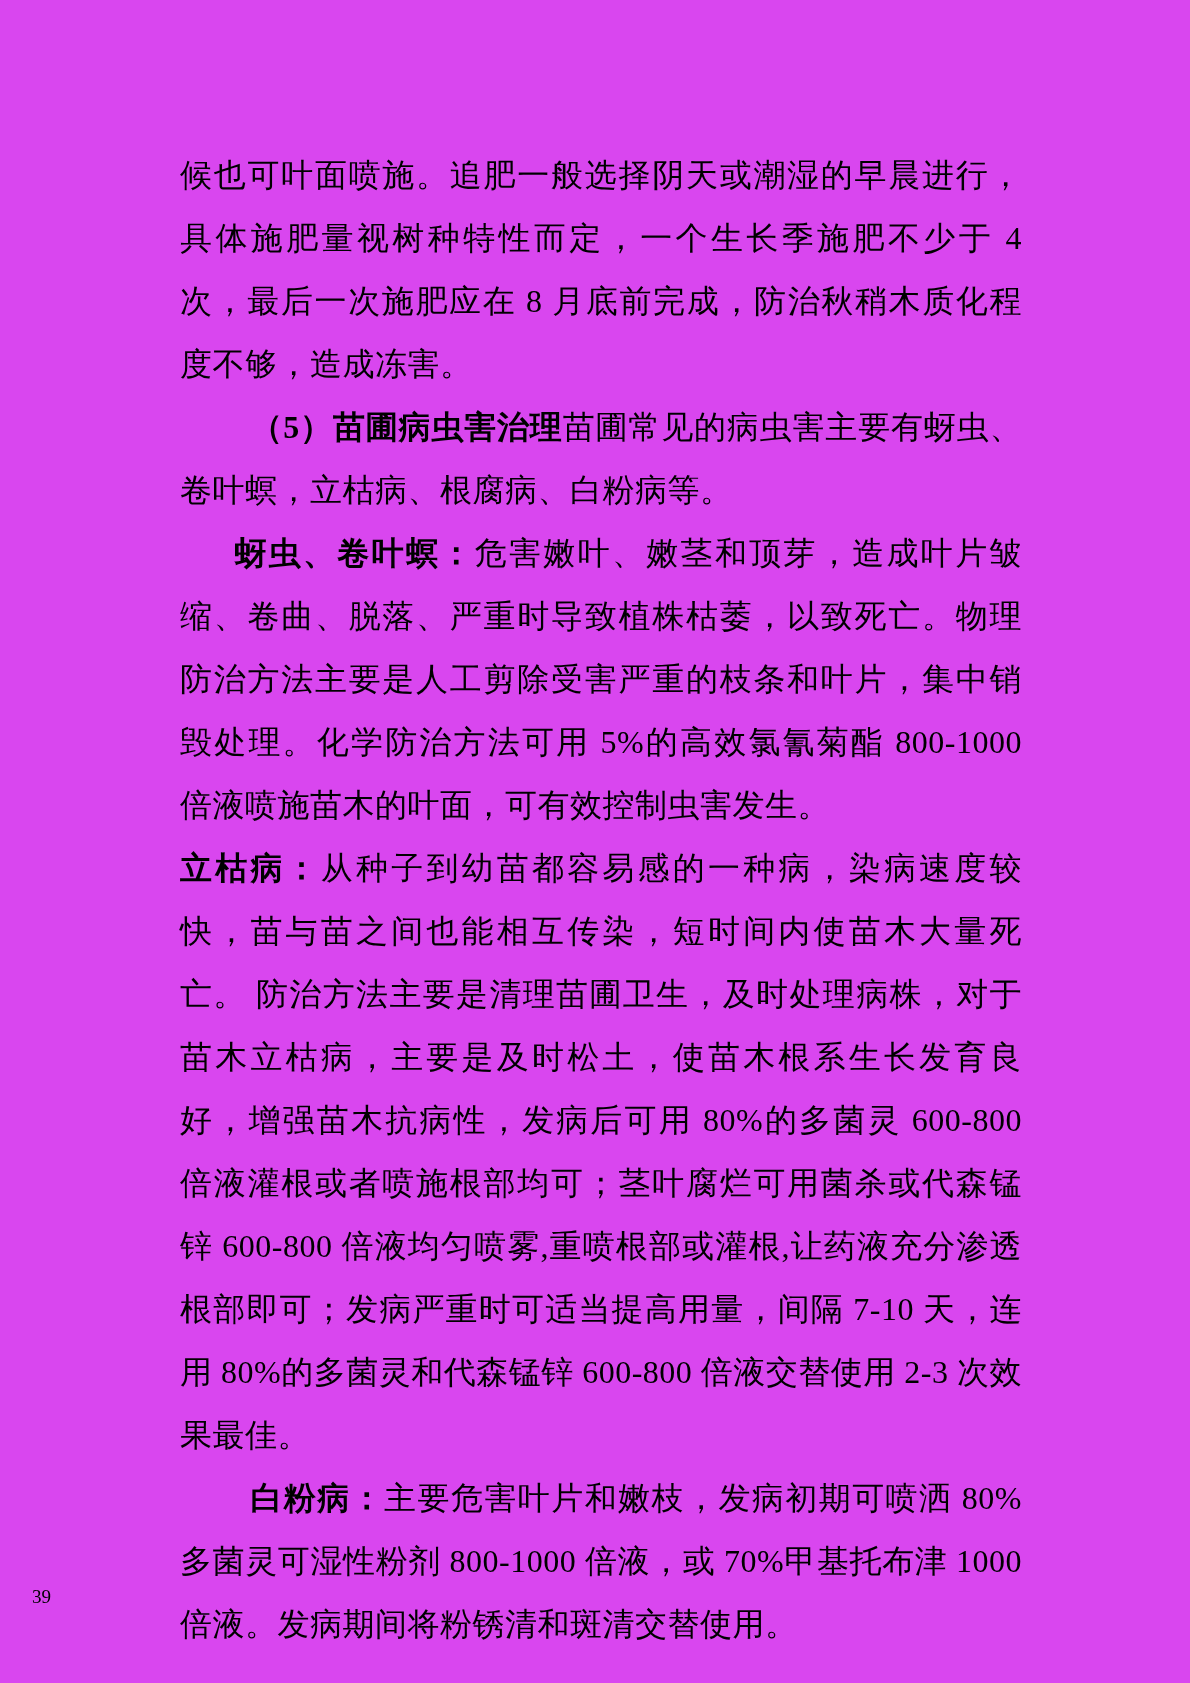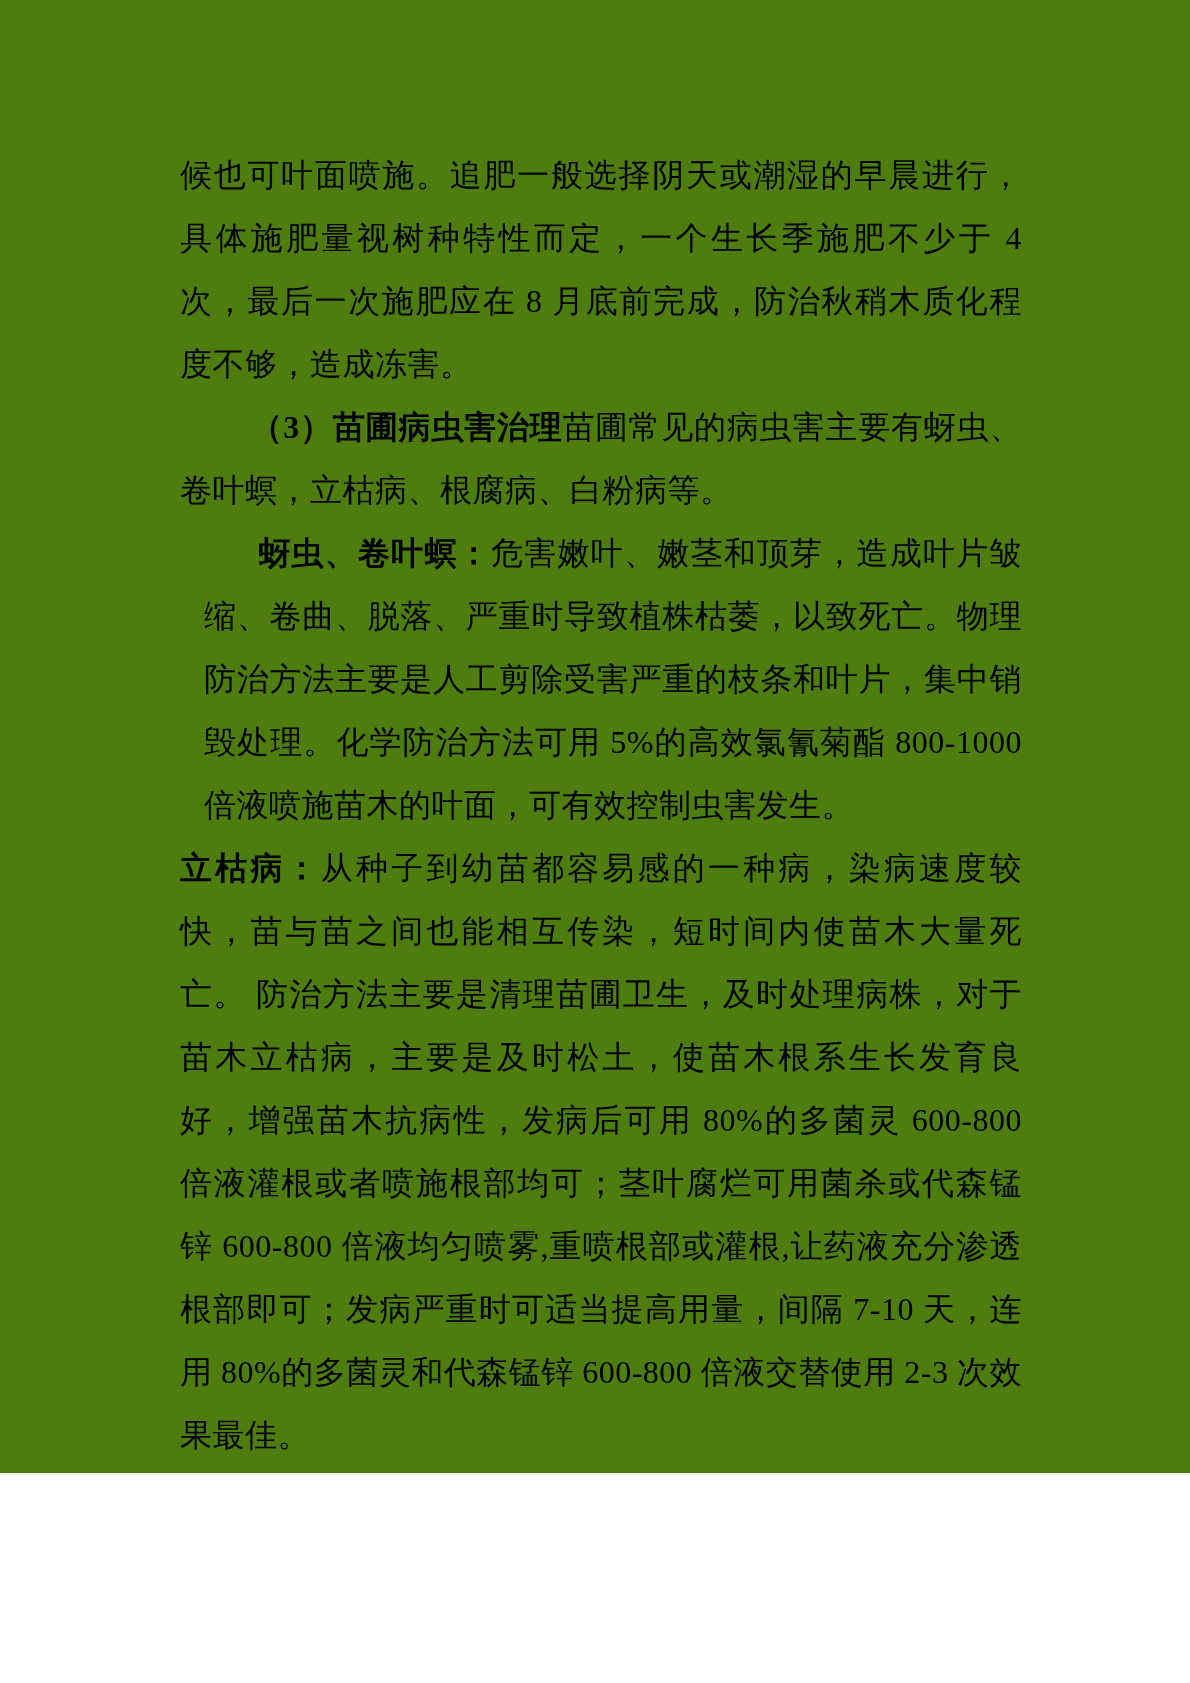--- a/index.html
+++ b/index.html
@@ -3,22 +3,22 @@
 <meta charset="utf-8">
 <style>
   html, body {
     margin: 0;
     padding: 0;
     background: #ffffff;
   }
   .page {
     position: relative;
     width: 1190px;
-    height: 1473px;
-    background: #4d7c0f;
+    height: 1683px;
+    background: #d946ef;
     color: #000000;
     font-family: "Liberation Serif", "DejaVu Serif", serif;
     overflow: hidden;
     box-sizing: border-box;
   }
   .content {
     position: absolute;
     top: 144px;
     left: 180px;
     width: 842px;
@@ -29,42 +29,42 @@
   }
   .para {
     margin: 0;
     padding: 0;
   }
   .para .lead {
     font-weight: bold;
   }
   .indent-0 { text-indent: 0; }
   .indent-1 { text-indent: 1.1em; }
-  .indent-17 { text-indent: 1.7em; margin-left: 24px; }
+  .indent-17 { text-indent: 1.7em; }
   .indent-2 { text-indent: 2.2em; }
   .page-number {
     position: absolute;
     top: 1584px;
     left: 0;
     width: 100%;
     font-size: 19px;
     line-height: 26px;
     color: #000000;
     padding-left: 32px;
   }
 </style>
 </head>
 <body>
 
 <div class="page">
   <div class="content">
 
     <p class="para indent-0"><span>候也可叶面喷施。追肥一般选择阴天或潮湿的早晨进行，具体施肥量视树种特性而定，一个生长季施肥不少于 4 次，最后一次施肥应在 8 月底前完成，防治秋稍木质化程度不够，造成冻害。</span></p>
 
-    <p class="para indent-2"><b class="lead">（3）苗圃病虫害治理</b><span>苗圃常见的病虫害主要有蚜虫、卷叶螟，立枯病、根腐病、白粉病等。</span></p>
+    <p class="para indent-2"><b class="lead">（5）苗圃病虫害治理</b><span>苗圃常见的病虫害主要有蚜虫、卷叶螟，立枯病、根腐病、白粉病等。</span></p>
 
     <p class="para indent-17"><b class="lead">蚜虫、卷叶螟：</b><span>危害嫩叶、嫩茎和顶芽，造成叶片皱缩、卷曲、脱落、严重时导致植株枯萎，以致死亡。物理防治方法主要是人工剪除受害严重的枝条和叶片，集中销毁处理。化学防治方法可用 5%的高效氯氰菊酯 800-1000 倍液喷施苗木的叶面，可有效控制虫害发生。</span></p>
 
     <p class="para indent-0"><b class="lead">立枯病：</b><span>从种子到幼苗都容易感的一种病，染病速度较快，苗与苗之间也能相互传染，短时间内使苗木大量死亡。 防治方法主要是清理苗圃卫生，及时处理病株，对于苗木立枯病，主要是及时松土，使苗木根系生长发育良好，增强苗木抗病性，发病后可用 80%的多菌灵 600-800 倍液灌根或者喷施根部均可；茎叶腐烂可用菌杀或代森锰锌 600-800 倍液均匀喷雾,重喷根部或灌根,让药液充分渗透根部即可；发病严重时可适当提高用量，间隔 7-10 天，连用 80%的多菌灵和代森锰锌 600-800 倍液交替使用 2-3 次效果最佳。</span></p>
 
 
     <p class="para indent-2"><b class="lead">白粉病：</b><span>主要危害叶片和嫩枝，发病初期可喷洒 80%多菌灵可湿性粉剂 800-1000 倍液，或 70%甲基托布津 1000 倍液。发病期间将粉锈清和斑清交替使用。</span></p>
 
   </div>
 

